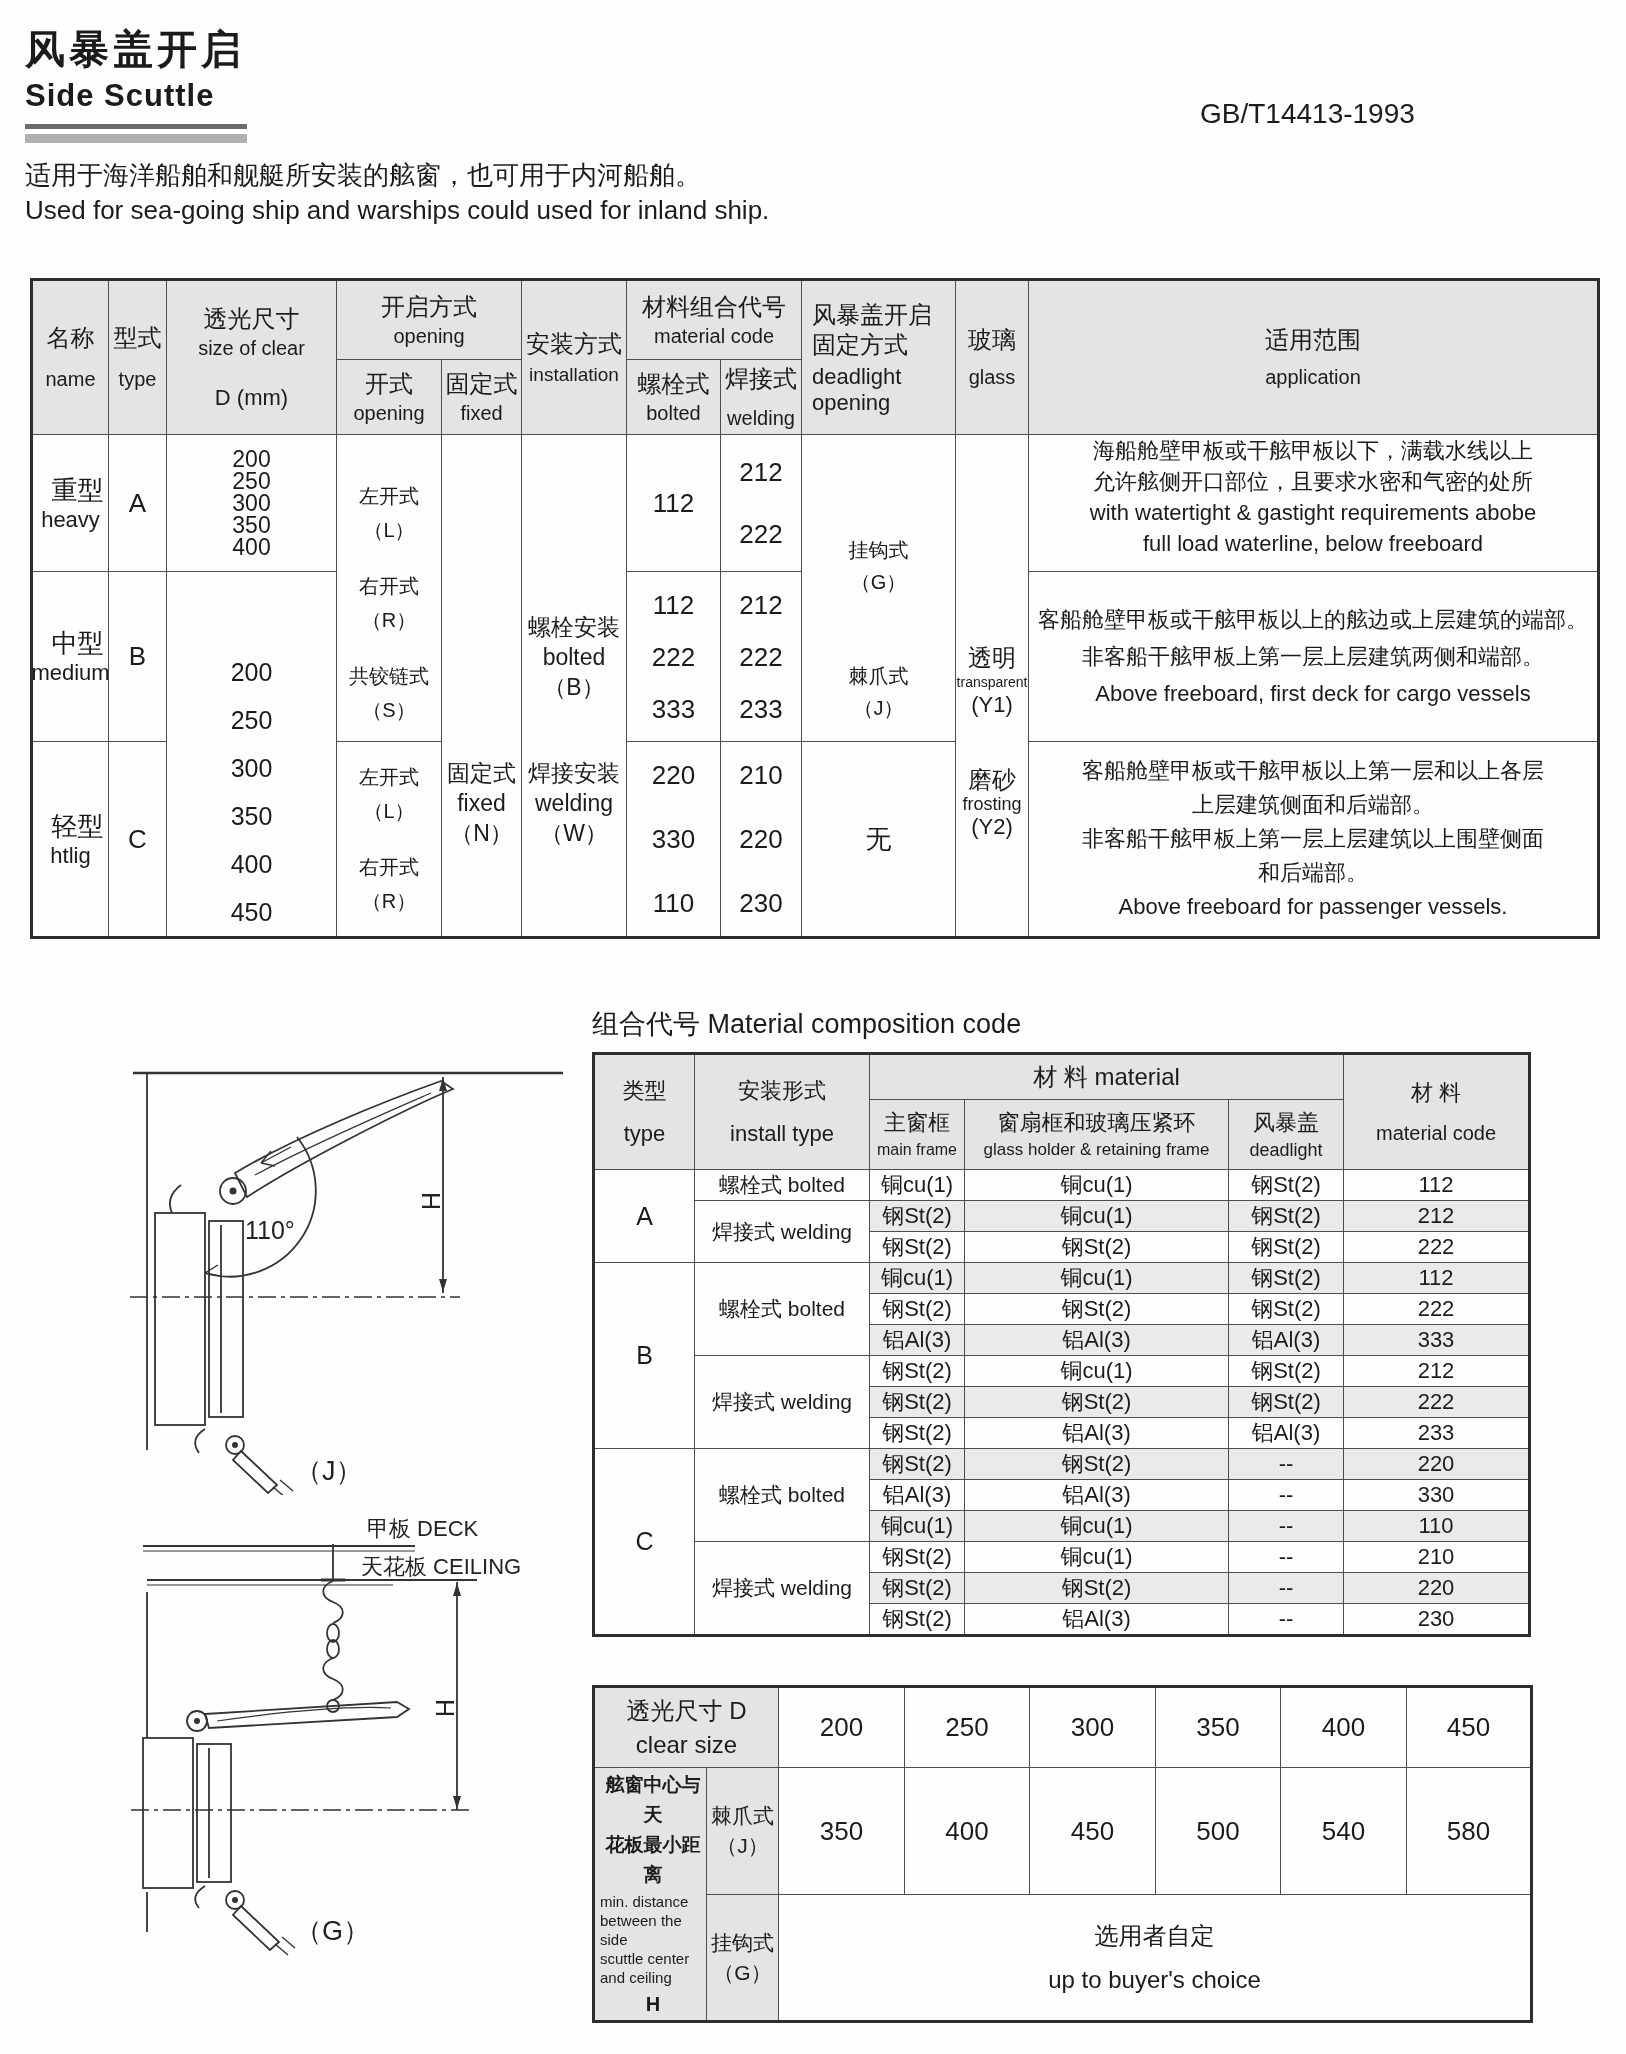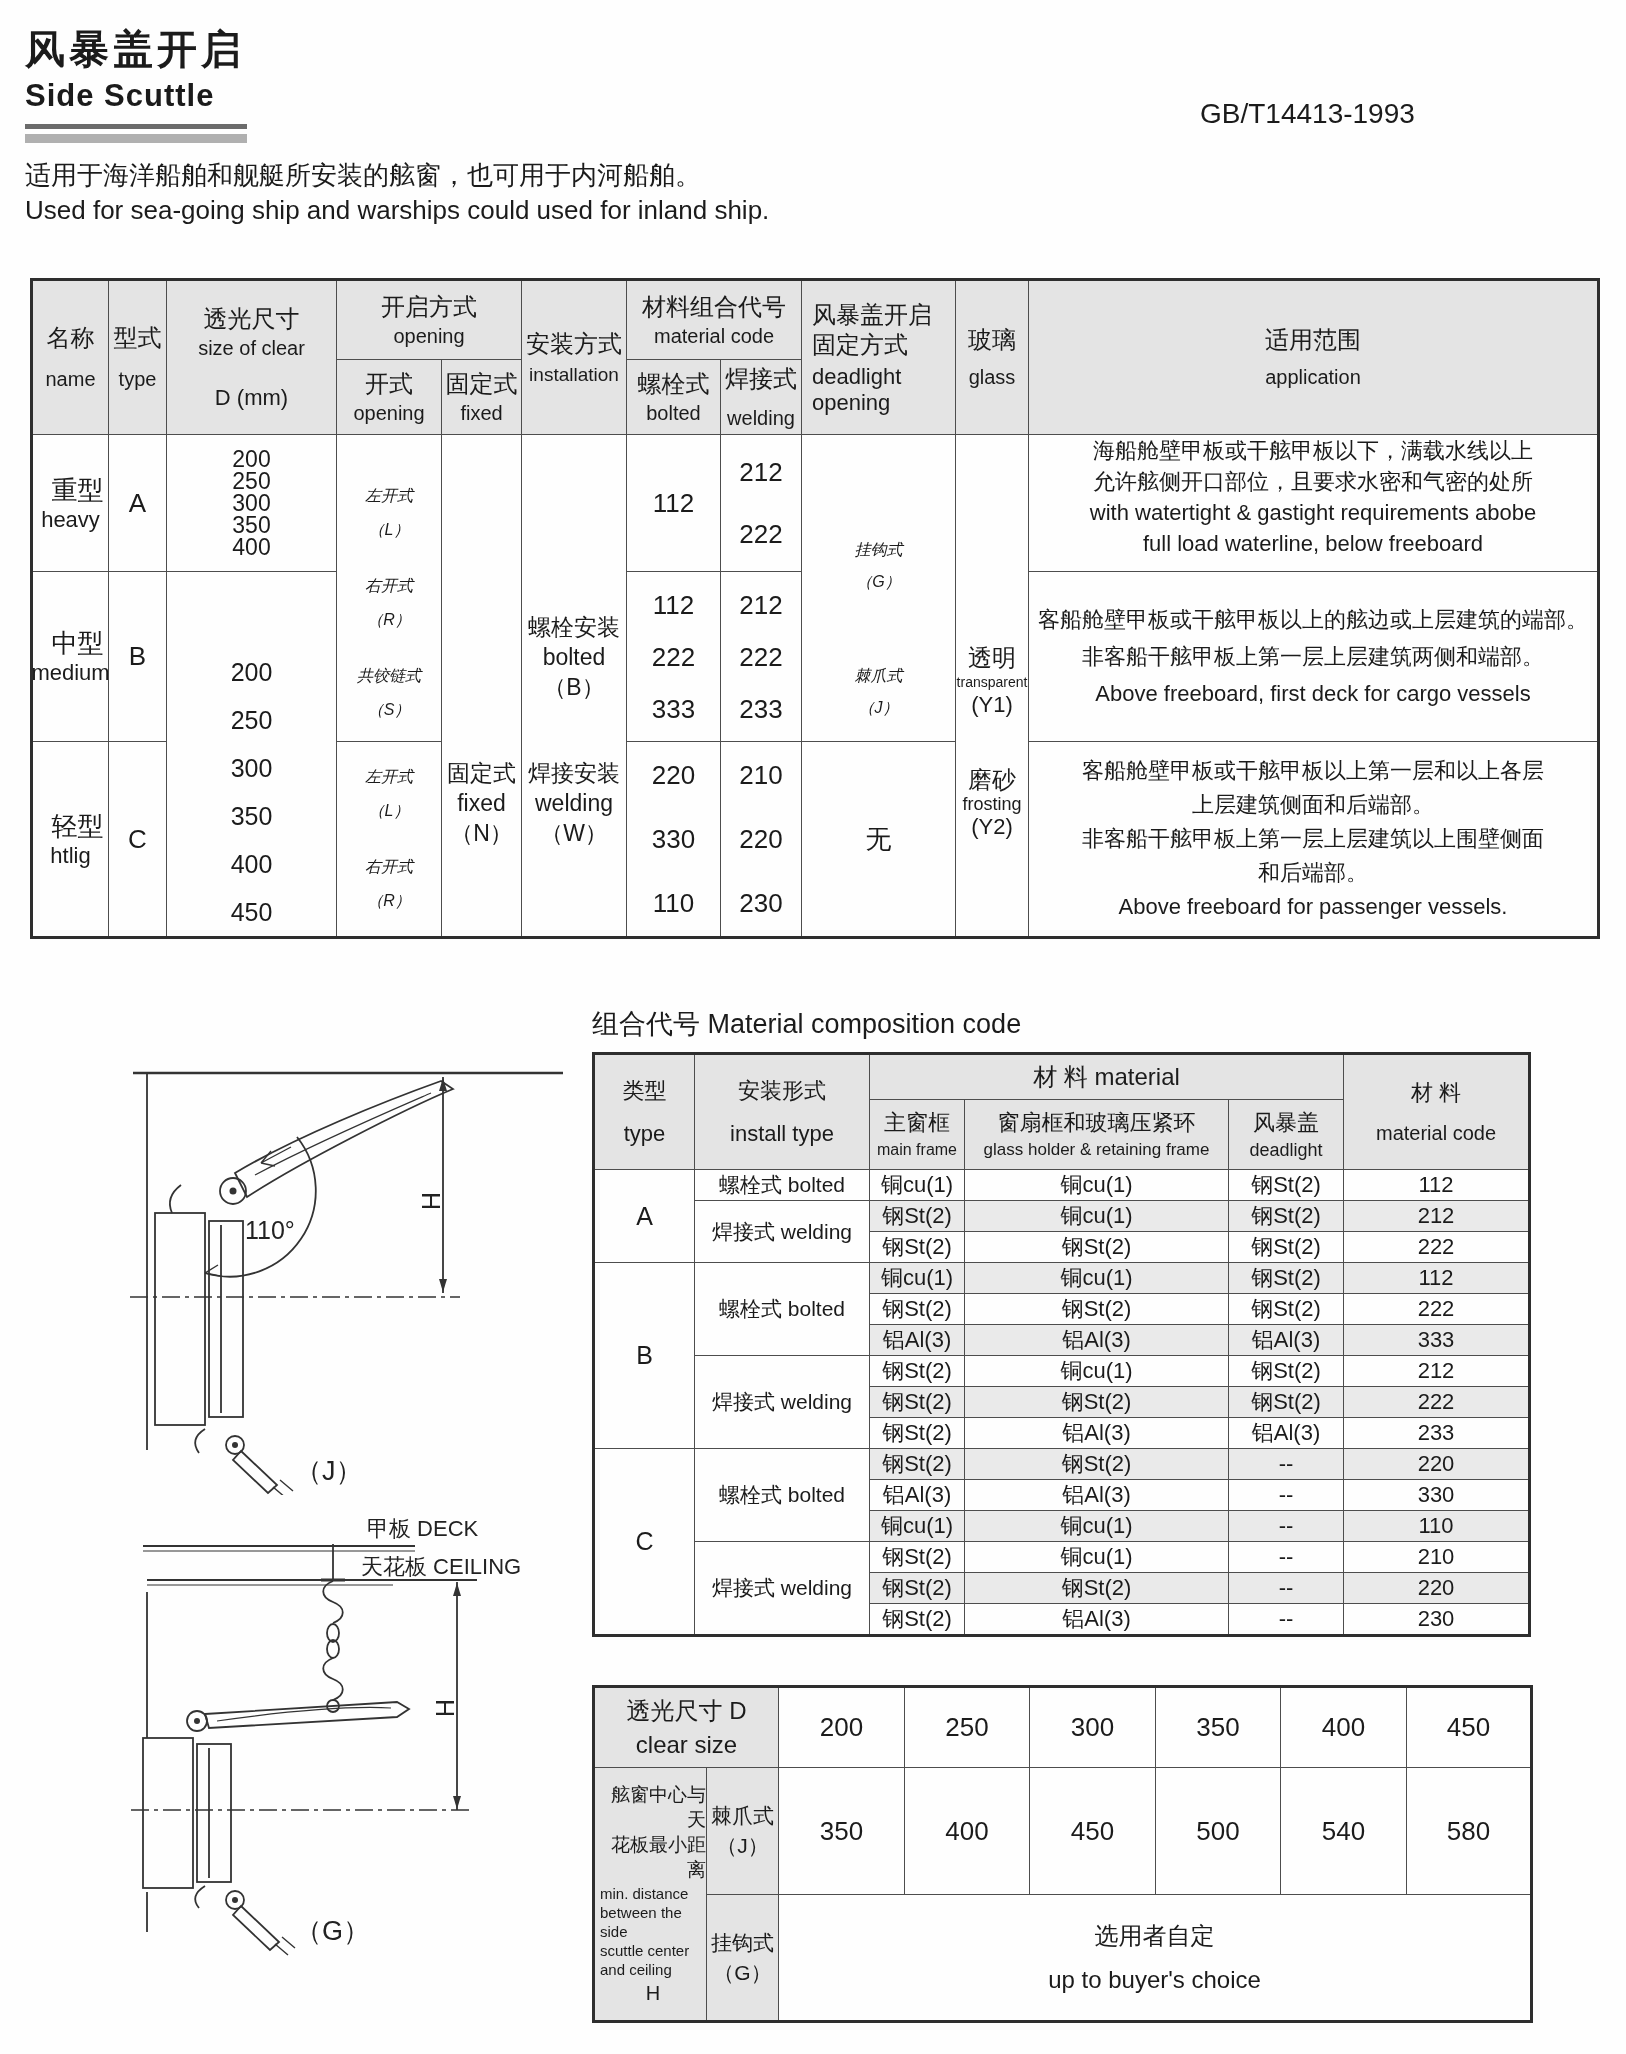--- a/index.html
+++ b/index.html
@@ -22,35 +22,35 @@
   .hdr{background:#e4e4e4;}
   .shade{background:#eaeaea;}
   .vst{display:flex;flex-direction:column;align-items:center;justify-content:center;height:100%;box-sizing:border-box;}
   .vtop{justify-content:flex-start;}
   .zh{font-size:24px;line-height:30px;}
   .en{font-size:20px;line-height:25px;}
   .en-sm{font-size:19px;line-height:24px;}
   .bzh{font-size:26px;line-height:33px;margin-left:14px;}
   .ben{font-size:22px;line-height:26px;}
   .num{font-size:26px;}
-  .cell24{font-size:16px;line-height:34px;font-style:italic;}
+  .cell24{font-size:20px;line-height:34px;}
   .app{font-size:22px;text-align:left;padding-left:13px;}
   .app-a{line-height:31px;padding-top:4px;}
   .app-b{line-height:37px;}
   .app-c{line-height:34px;}
   
   .c-zh{font-size:22px;line-height:28px;}
   .c-en{font-size:16px;line-height:20px;}
   .c-data{font-size:22px;}
   .c-type{font-size:25px;}
   .c-install{font-size:21px;}
   
   .b-num{font-size:26px;}
   .b-label{font-size:24px;line-height:34px;}
-  .b-small-zh{font-size:19px;line-height:25px;text-align:right;}
+  .b-small-zh{font-size:19px;line-height:30px;text-align:center;font-weight:bold;}
   .b-small-en{font-size:15px;line-height:19px;text-align:left;}
   svg text{font-family:"Liberation Sans","DejaVu Sans",sans-serif;fill:#222;}
 </style>
 </head>
 <body>
 
 <div class="abs title-zh" style="left:25px;top:22px;">风暴盖开启</div>
 <div class="abs title-en" style="left:25px;top:78px;">Side Scuttle</div>
 <div class="abs rule1" style="left:25px;top:124px;width:222px;"></div>
 <div class="abs rule2" style="left:25px;top:134px;width:222px;"></div>

